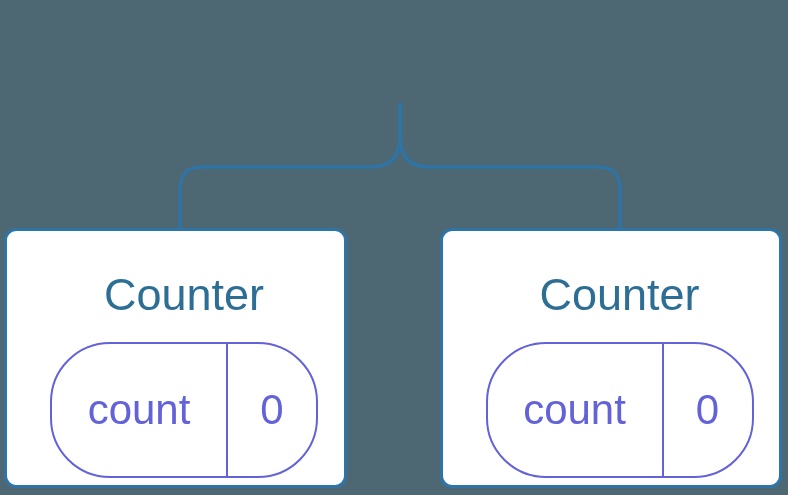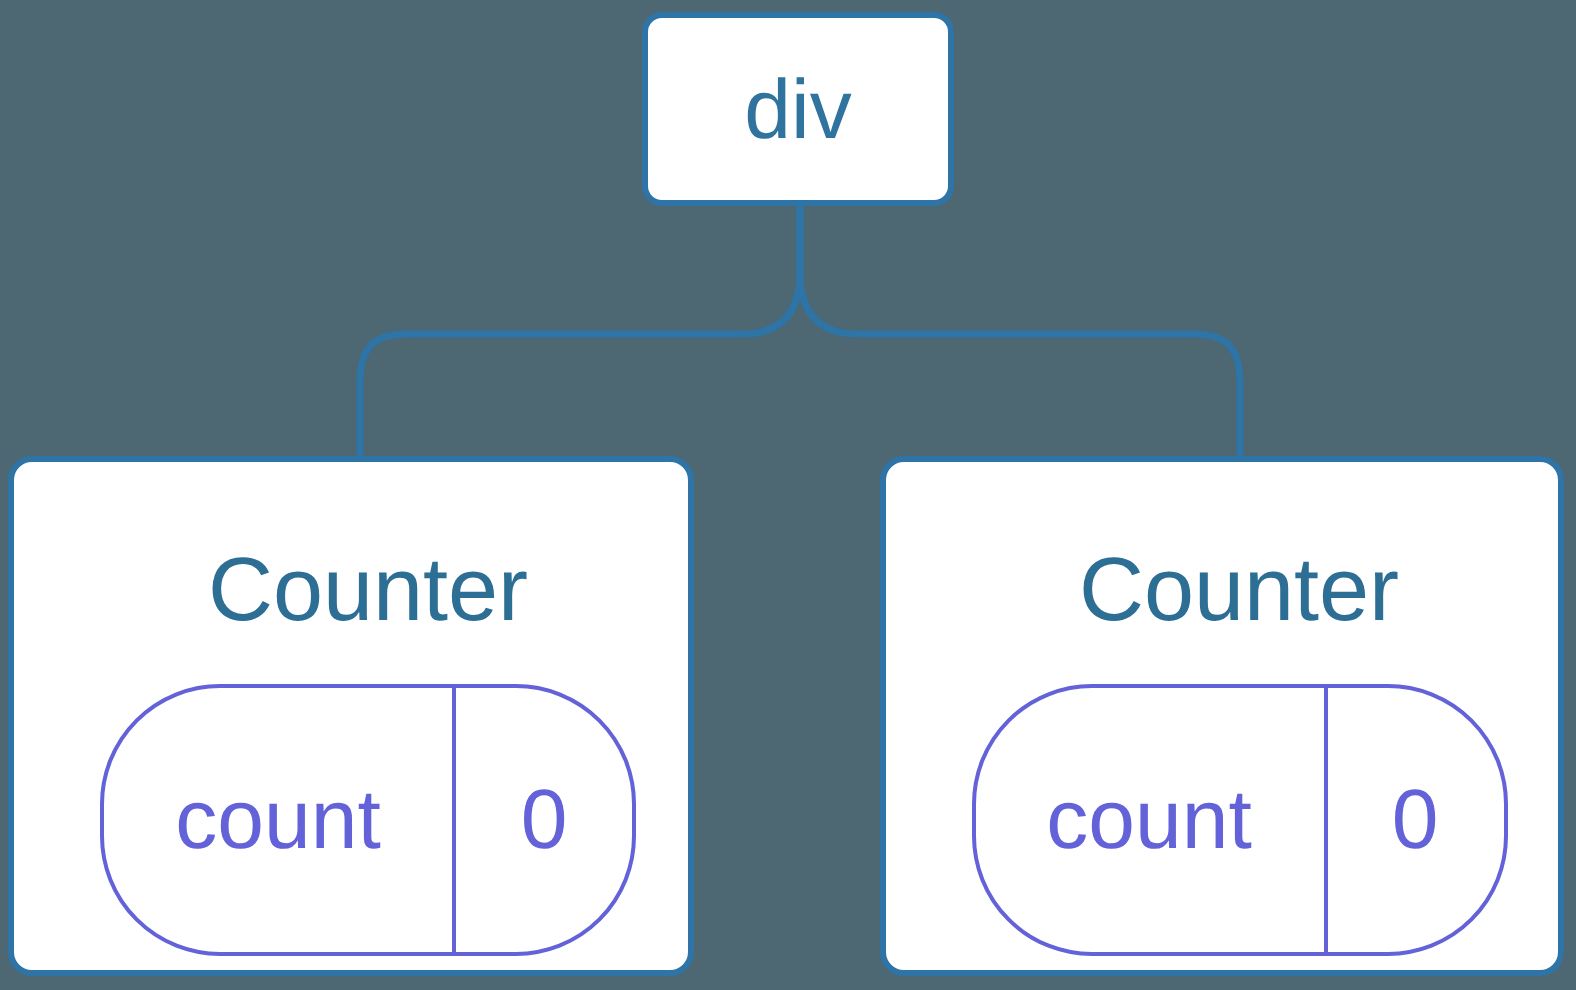--- a/index.html
+++ b/index.html
@@ -94,23 +94,20 @@
 </head>
 <body>
 
 <div class="stage">
 
   <svg class="connectors" viewBox="0 0 788 495" aria-hidden="true">
     <path d="M 400 103 L 400 136 C 400 156 391 167 371 167 L 203 167 C 187 167 180 174 180 191 L 180 229"></path>
     <path d="M 400 103 L 400 136 C 400 156 409 167 429 167 L 597 167 C 613 167 620 174 620 191 L 620 229"></path>
   </svg>
 
-  <div class="node-root">
-    <span>div</span>
-  </div>
 
   <div class="card left">
     <div class="card-title">Counter</div>
     <div class="pill">
       <span class="pill-key">count</span>
       <span class="pill-value">0</span>
     </div>
   </div>
 
   <div class="card right">

